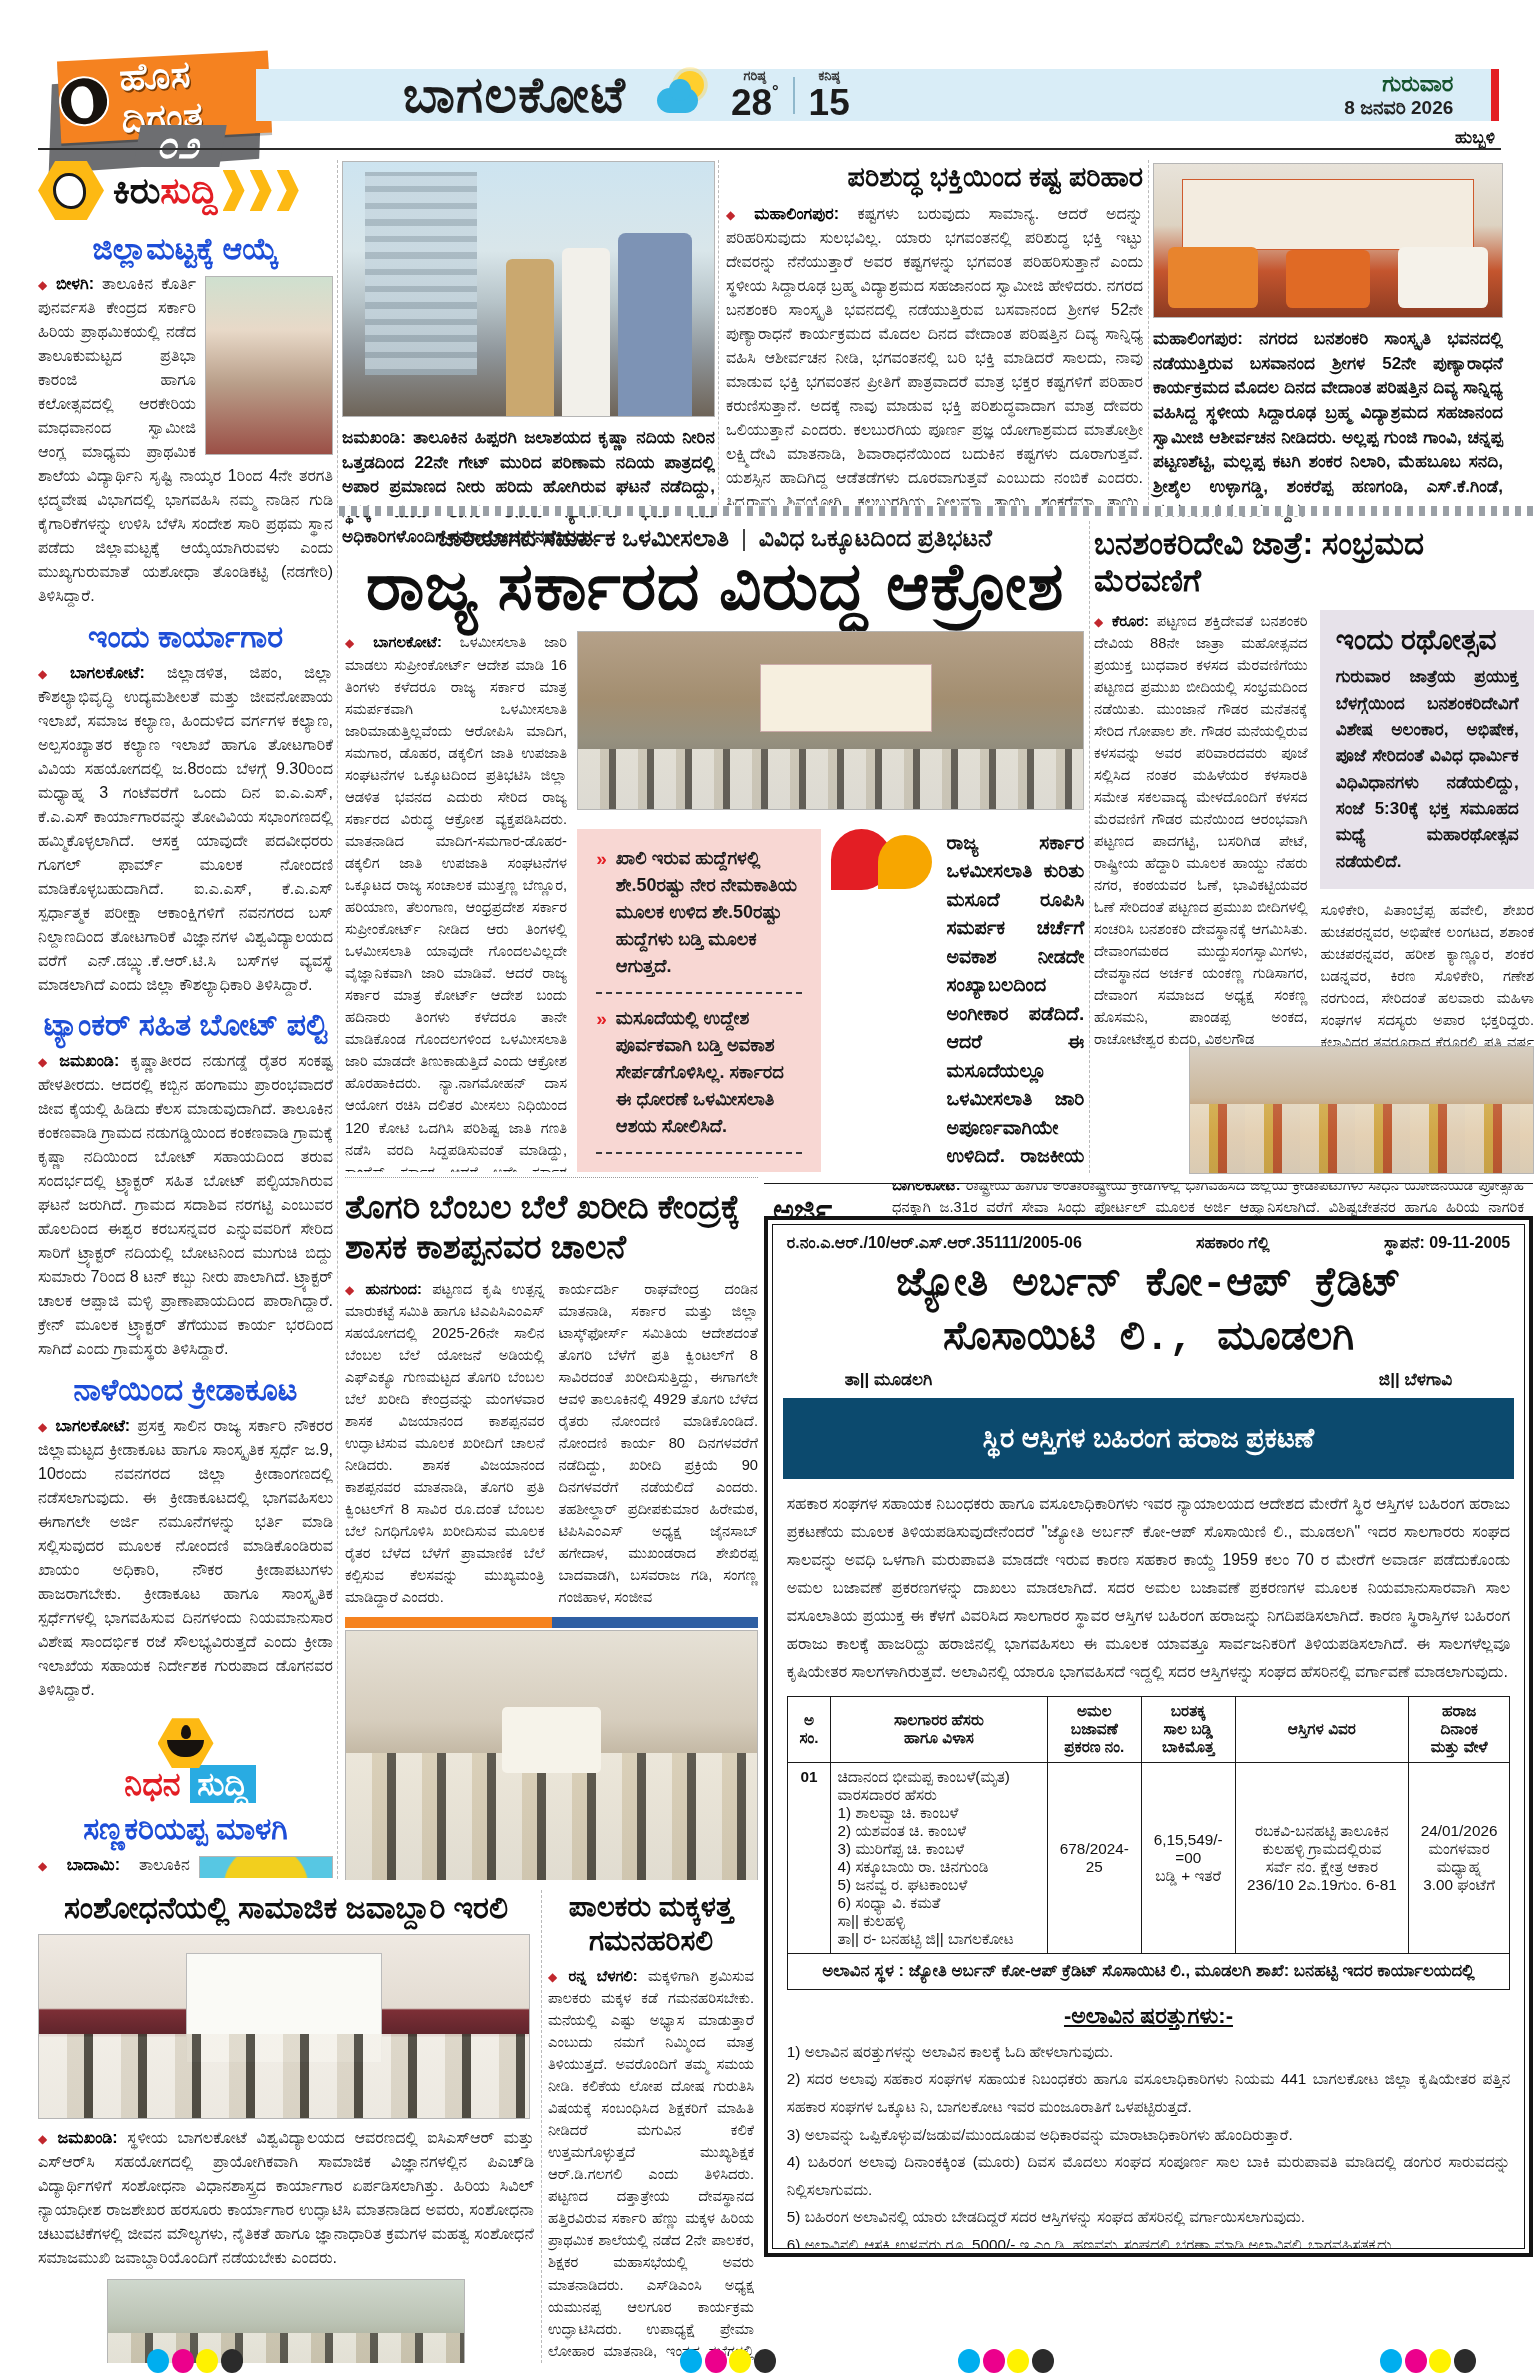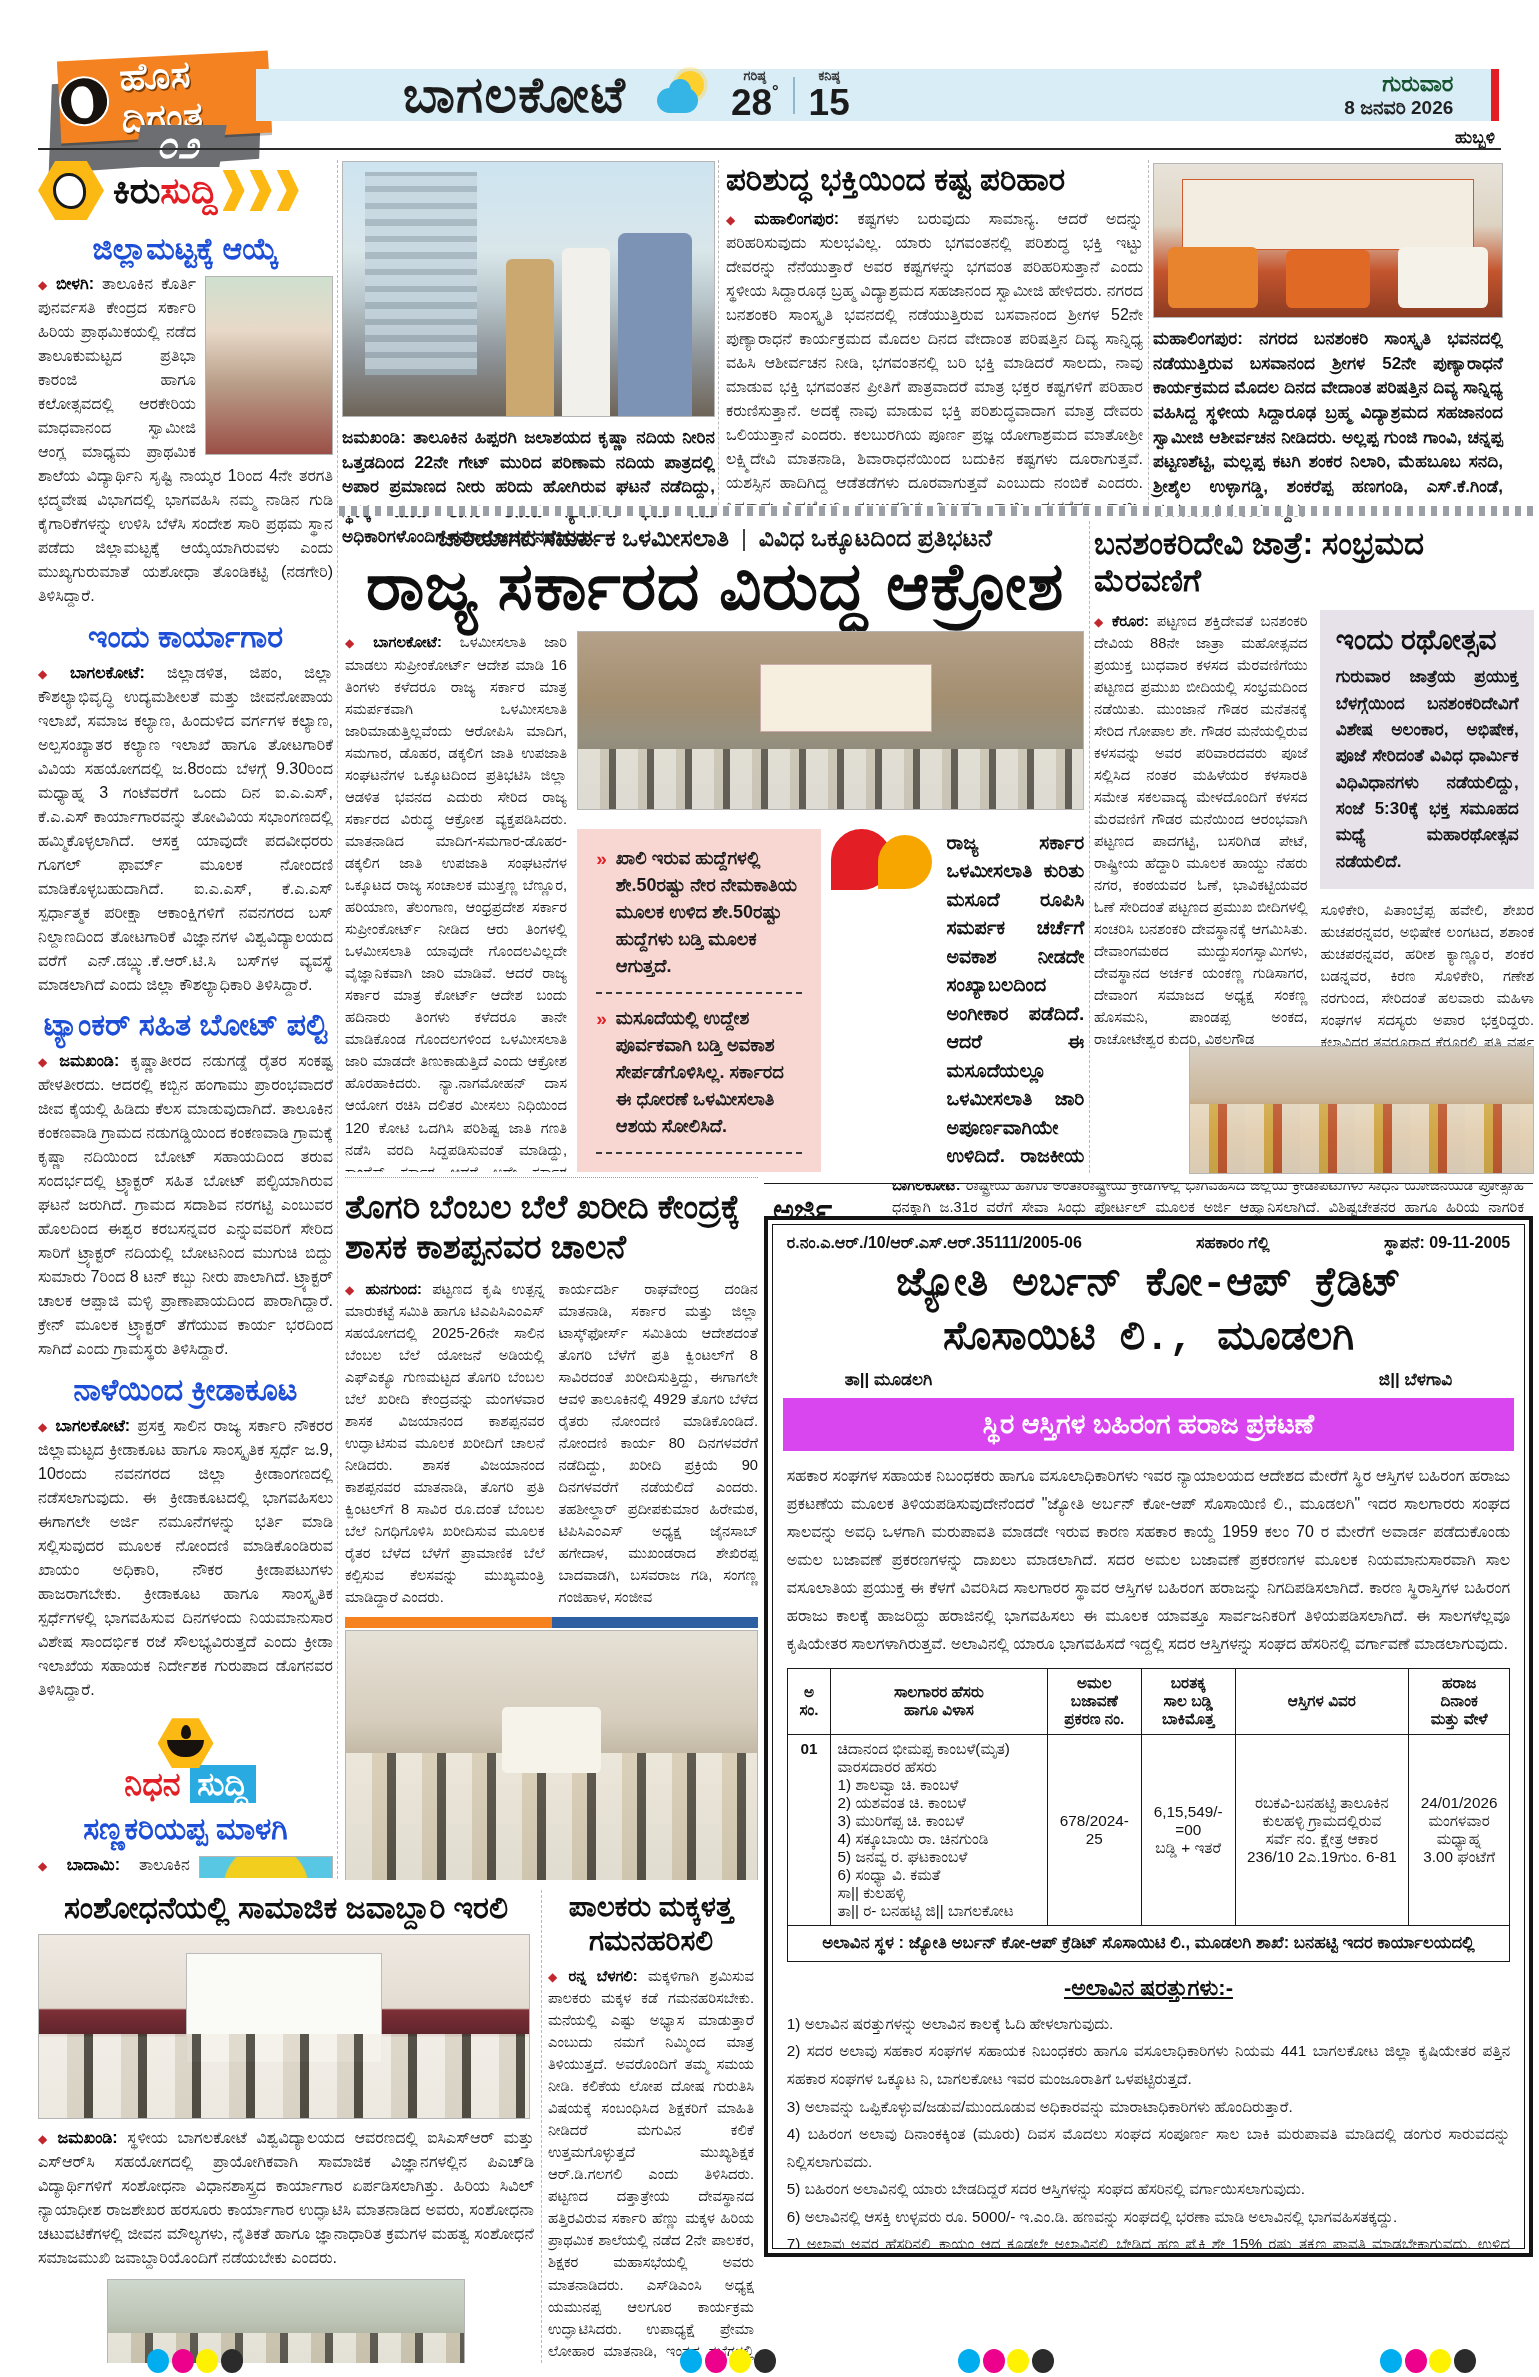--- a/index.html
+++ b/index.html
@@ -57,21 +57,21 @@
   .quote-text{font-size:19px;font-weight:700;line-height:1.5;text-align:justify;}
   .lavbox{background:#e7e2ea;padding:14px 15.3px;}
   .lavbox .t{font-size:28px;font-weight:900;margin-bottom:7.7px;}
   .lavbox .b{font-size:17px;font-weight:700;line-height:1.55;text-align:justify;}
   
   .ad-frame{border:4.5px solid #141414;background:#fff;padding:3.8px;}
   .ad-inner{border:1.9px solid #141414;height:100%;padding:9px 14px;position:relative;overflow:hidden;}
   .ad-top{display:flex;justify-content:space-between;font-size:16px;font-weight:700;}
   .ad-org{font-size:40px;font-weight:900;text-align:center;line-height:1.35;margin:6.4px 25.6px 3.8px;font-family:Liberation Mono, monospace;}
   .ad-td{display:flex;justify-content:space-between;font-size:17px;font-weight:700;margin:2.6px 58px 7.7px;}
-  .ad-bar{background:#d946ef;color:#fff;font-size:27px;font-weight:900;text-align:center;padding:11px 0;margin:0 -3.8px;}
+  .ad-bar{background:#0c4a6e;color:#fff;font-size:27px;font-weight:900;text-align:center;padding:25px 0;margin:0 -3.8px;}
   .ad-intro{font-size:16px;line-height:1.75;text-align:justify;margin-top:11.5px;}
   table.adt{border-collapse:collapse;width:100%;margin-top:10.2px;}
   table.adt th,table.adt td{border:1.9px solid #1a1a1a;padding:5.1px 6.4px;font-size:15.3px;vertical-align:middle;}
   table.adt th{font-weight:800;text-align:center;}
   .pre{white-space:pre-line;}
   .placebox{border:1.9px solid #1a1a1a;border-top:none;font-size:16.6px;font-weight:800;text-align:center;padding:7.7px 5.1px;}
   .terms-title{font-size:22px;font-weight:900;text-align:center;text-decoration:underline;margin:12.8px 0 9px;}
   .term{font-size:15.3px;line-height:1.8;text-align:justify;}
   .dots{display:flex;}
   .dots i{width:22px;height:24px;border-radius:50%;margin-right:2.6px;}
@@ -180,21 +180,21 @@
     <div class="ph" style="width:373px;height:256px;background:linear-gradient(180deg,#cde4f0 0%,#d9e6ea 35%,#b7c4c9 55%,#8f969b 75%,#6e6458 100%);">
       <div style="position:absolute;left:6%;top:4%;width:30%;height:80%;background:repeating-linear-gradient(0deg,#9fb0ba 0 6.4px,#c6d6df 6.4px 16.6px);opacity:.8;"></div>
       <div style="position:absolute;left:44%;bottom:0;width:13%;height:62%;border-radius:6.4px 6.4px 0 0;background:#caa86f;"></div>
       <div style="position:absolute;left:59%;bottom:0;width:13%;height:66%;border-radius:6.4px 6.4px 0 0;background:#f2f0ea;"></div>
       <div style="position:absolute;left:74%;bottom:0;width:20%;height:72%;border-radius:7.7px 7.7px 0 0;background:#7d93b5;"></div>
     </div>
     <div class="cap">ಜಮಖಂಡಿ: ತಾಲೂಕಿನ ಹಿಪ್ಪರಗಿ ಜಲಾಶಯದ ಕೃಷ್ಣಾ ನದಿಯ ನೀರಿನ ಒತ್ತಡದಿಂದ 22ನೇ ಗೇಟ್ ಮುರಿದ ಪರಿಣಾಮ ನದಿಯ ಪಾತ್ರದಲ್ಲಿ ಅಪಾರ ಪ್ರಮಾಣದ ನೀರು ಹರಿದು ಹೋಗಿರುವ ಘಟನೆ ನಡೆದಿದ್ದು, ಸ್ಥಳಕ್ಕೆ ಮಾಜಿ ಶಾಸಕ ಆನಂದ ನ್ಯಾನಗೌಡ ಭೇಟಿ ನೀಡಿ ಅಧಿಕಾರಿಗಳೊಂದಿಗೆ ಸಮಾಲೋಚನೆ ನಡೆಸಿದರು.</div>
   </div>
 
   <div class="abs" style="left:726px;top:161px;width:417px;height:344px;overflow:hidden;">
-    <div class="h-med" style="font-size:31px;text-align:left;margin-bottom:9px;">ಪರಿಶುದ್ಧ ಭಕ್ತಿಯಿಂದ ಕಷ್ಟ ಪರಿಹಾರ</div>
+    <div class="h-med" style="font-size:27px;text-align:right;margin-bottom:9px;">ಪರಿಶುದ್ಧ ಭಕ್ತಿಯಿಂದ ಕಷ್ಟ ಪರಿಹಾರ</div>
     <div class="body-text"><span class="diamond">◆</span><span class="dateline">ಮಹಾಲಿಂಗಪುರ:</span> <span>ಕಷ್ಟಗಳು ಬರುವುದು ಸಾಮಾನ್ಯ. ಆದರೆ ಅದನ್ನು ಪರಿಹರಿಸುವುದು ಸುಲಭವಿಲ್ಲ. ಯಾರು ಭಗವಂತನಲ್ಲಿ ಪರಿಶುದ್ಧ ಭಕ್ತಿ ಇಟ್ಟು ದೇವರನ್ನು ನೆನೆಯುತ್ತಾರೆ ಅವರ ಕಷ್ಟಗಳನ್ನು ಭಗವಂತ ಪರಿಹರಿಸುತ್ತಾನೆ ಎಂದು ಸ್ಥಳೀಯ ಸಿದ್ದಾರೂಢ ಬ್ರಹ್ಮ ವಿದ್ಯಾಶ್ರಮದ ಸಹಜಾನಂದ ಸ್ವಾಮೀಜಿ ಹೇಳಿದರು. ನಗರದ ಬನಶಂಕರಿ ಸಾಂಸ್ಕೃತಿ ಭವನದಲ್ಲಿ ನಡೆಯುತ್ತಿರುವ ಬಸವಾನಂದ ಶ್ರೀಗಳ 52ನೇ ಪುಣ್ಯಾರಾಧನೆ ಕಾರ್ಯಕ್ರಮದ ಮೊದಲ ದಿನದ ವೇದಾಂತ ಪರಿಷತ್ತಿನ ದಿವ್ಯ ಸಾನ್ನಿಧ್ಯ ವಹಿಸಿ ಆಶೀರ್ವಚನ ನೀಡಿ, ಭಗವಂತನಲ್ಲಿ ಬರಿ ಭಕ್ತಿ ಮಾಡಿದರೆ ಸಾಲದು, ನಾವು ಮಾಡುವ ಭಕ್ತಿ ಭಗವಂತನ ಪ್ರೀತಿಗೆ ಪಾತ್ರವಾದರೆ ಮಾತ್ರ ಭಕ್ತರ ಕಷ್ಟಗಳಿಗೆ ಪರಿಹಾರ ಕರುಣಿಸುತ್ತಾನೆ. ಅದಕ್ಕೆ ನಾವು ಮಾಡುವ ಭಕ್ತಿ ಪರಿಶುದ್ಧವಾದಾಗ ಮಾತ್ರ ದೇವರು ಒಲಿಯುತ್ತಾನೆ ಎಂದರು. ಕಲಬುರಗಿಯ ಪೂರ್ಣ ಪ್ರಜ್ಞ ಯೋಗಾಶ್ರಮದ ಮಾತೋಶ್ರೀ ಲಕ್ಷ್ಮಿದೇವಿ ಮಾತನಾಡಿ, ಶಿವಾರಾಧನೆಯಿಂದ ಬದುಕಿನ ಕಷ್ಟಗಳು ದೂರಾಗುತ್ತವೆ. ಯಶಸ್ಸಿನ ಹಾದಿಗಿದ್ದ ಆಡೆತಡೆಗಳು ದೂರವಾಗುತ್ತವೆ ಎಂಬುದು ನಂಬಿಕೆ ಎಂದರು. ಸಿದ್ದರಾಮ ಶಿವಯೋಗಿ, ಕಲಬುರಗಿಯ ನೀಲಮ್ಮಾ ತಾಯಿ, ಶಂಕರೆಮ್ಮಾ ತಾಯಿ, ಮಾತನಾಡಿದರು. ಮುಖಂಡರಾದ ಸಿದ್ದಗಿರಿ ಕಾಗಿ, ಬಿ.ಡಿ.ಸೋರಗಾಂವಿ, ಪ್ರಭು ಬೆಳಗಲಿ, ಈಶ್ವರ ವಂದಾಲ, ಬಸವರಾಜ ಪಶ್ಚಾಪುರ, ಕಲ್ಲಪ್ಪ ಚಿಂಚಲಿ, ವಿಜಯಪುರದ ಪಪೂ ರಾಮಕೃಷ್ಣ ದೇವರ, ಪ್ರಸಾದ ದಾನಿಗಳಾದ ಬಸವಾನಂದ ಜಿಟ್ಟಿ ಅವರನ್ನು ಗೌರವಿಸಲಾಯಿತು.</span></div>
   </div>
 
   <div class="abs" style="left:1153px;top:163px;width:350px;">
     <div class="ph" style="width:350px;height:155px;background:linear-gradient(180deg,#e8e3da 0%,#ddd3c2 40%,#c4552e 70%,#8c3b22 100%);">
       <div style="position:absolute;left:8%;top:10%;width:84%;height:46%;background:#f3ece0;border:1.9px solid #cf5a2d;"></div>
       <div style="position:absolute;left:4%;bottom:6%;width:26%;height:40%;border-radius:6.4px;background:#e8842d;"></div>
       <div style="position:absolute;left:38%;bottom:6%;width:24%;height:38%;border-radius:6.4px;background:#e06a25;"></div>
       <div style="position:absolute;left:70%;bottom:6%;width:26%;height:40%;border-radius:6.4px;background:#f5f2ea;"></div>
     </div>

